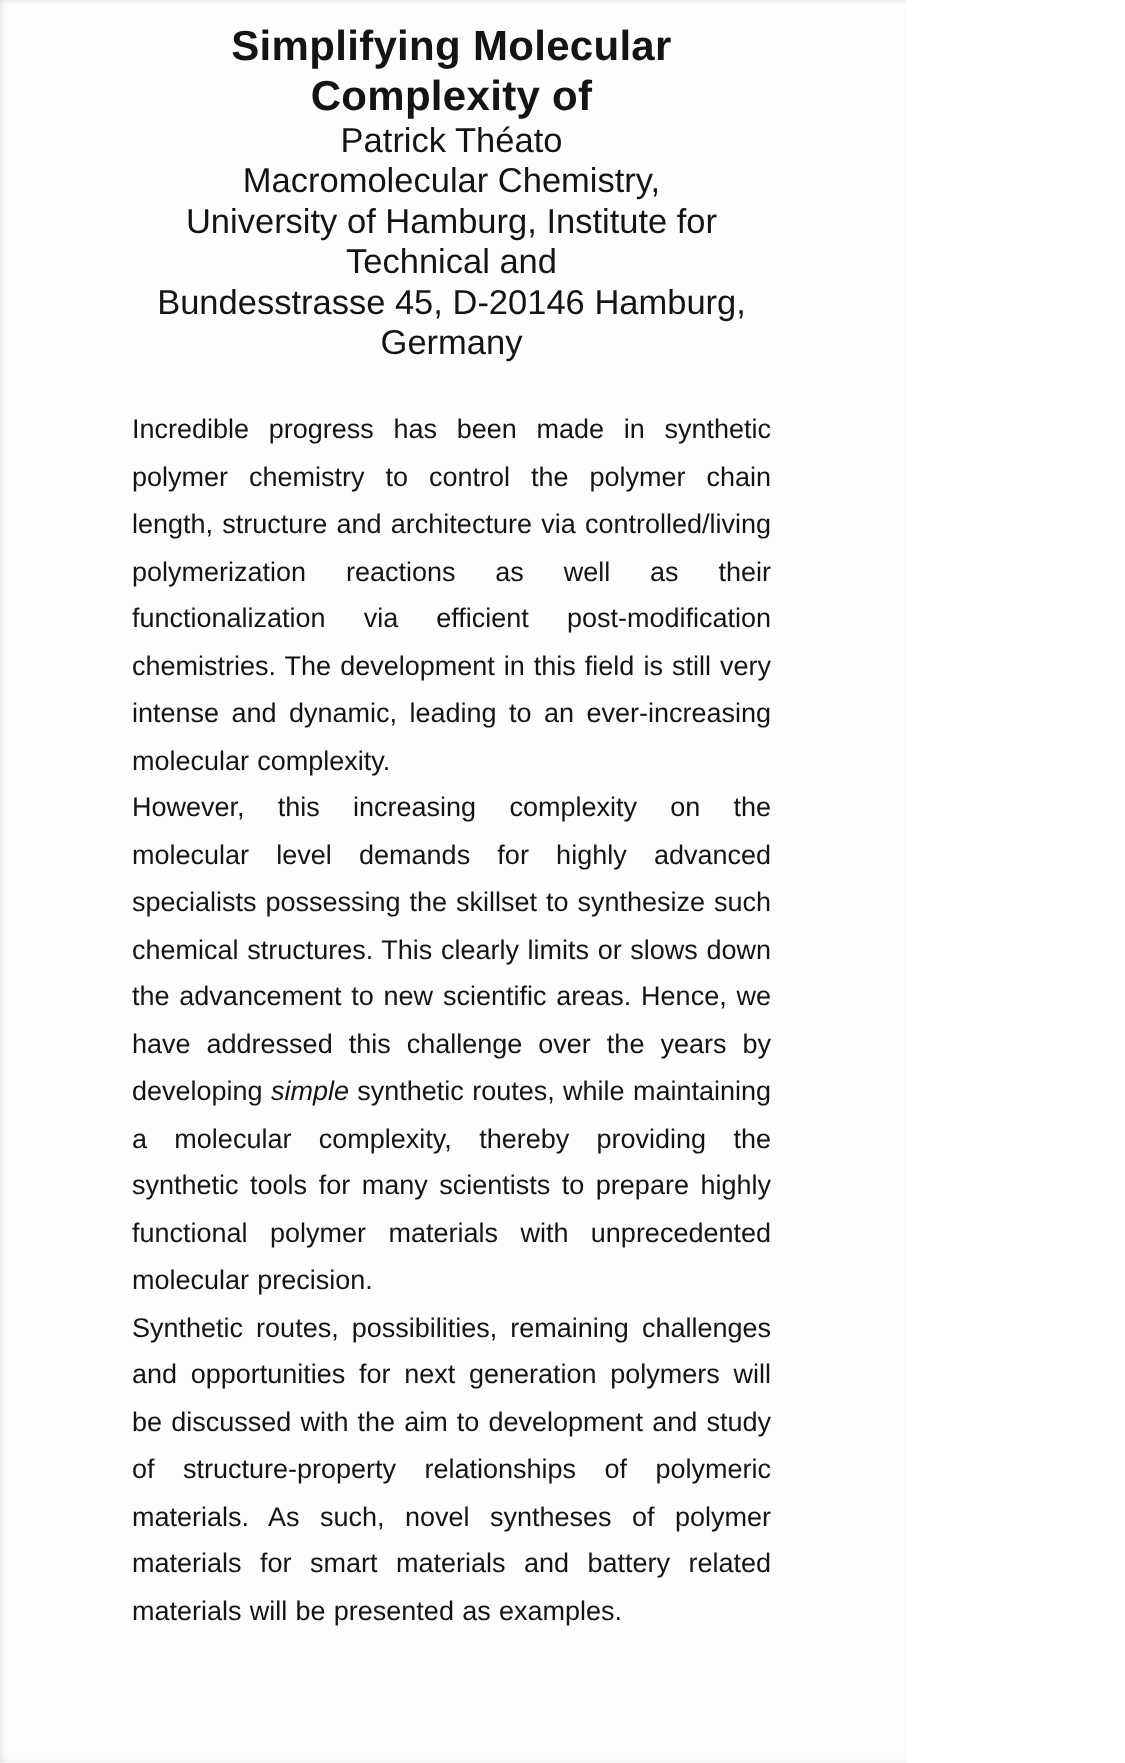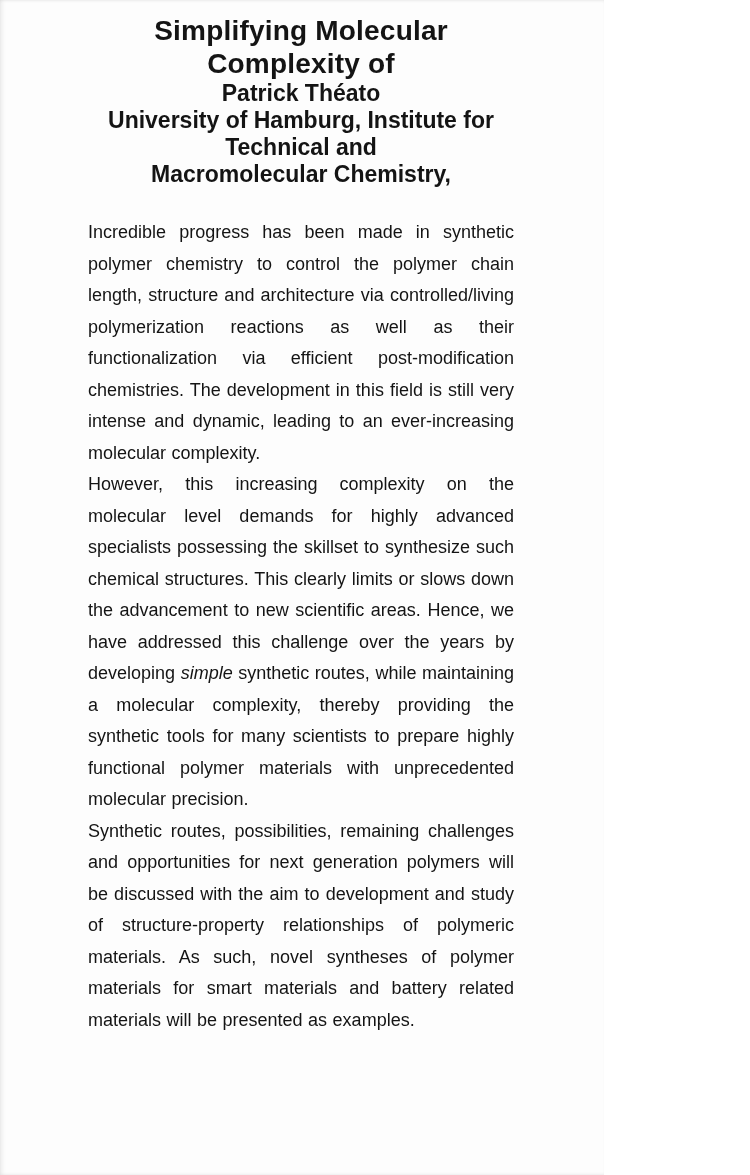--- a/index.html
+++ b/index.html
@@ -26,21 +26,21 @@
     margin: 0;
     font-size: 28px;
     font-weight: 700;
     line-height: 33px;
     letter-spacing: 0.2px;
   }
   .title-line { display: block; }
   .hline {
     font-size: 23px;
     line-height: 27px;
-    font-weight: 700;
+    font-weight: 400;
   }
   .email-line { font-style: italic; }
   .doc-body {
     margin-top: 29px;
     font-size: 18px;
     line-height: 31.5px;
     text-align: justify;
     word-spacing: 0.5px;
   }
   .doc-body p { margin: 0; padding: 0; }
@@ -49,22 +49,23 @@
 </head>
 <body>
 
 <div class="page">
 
   <header class="doc-header">
     <h1 class="title">
       <span class="title-line">Simplifying Molecular Complexity of</span>
     </h1>
     <div class="hline author-line">Patrick Théato</div>
+    <div class="hline affiliation-line">Macromolecular Chemistry,</div>
     <div class="hline affiliation-line">University of Hamburg, Institute for Technical and</div>
-    <div class="hline affiliation-line">Macromolecular Chemistry,</div>
+    <div class="hline address-line">Bundesstrasse 45, D-20146 Hamburg, Germany</div>
   </header>
 
   <main class="doc-body">
     <p>Incredible progress has been made in synthetic polymer chemistry to control the polymer chain length, structure and architecture via controlled/living polymerization reactions as well as their functionalization via efficient post-modification chemistries. The development in this field is still very intense and dynamic, leading to an ever-increasing molecular complexity.</p>
     <p><span>However, this increasing complexity on the molecular level demands for highly advanced specialists possessing the skillset to synthesize such chemical structures. This clearly limits or slows down the advancement to new scientific areas. Hence, we have addressed this challenge over the years by developing </span><em>simple</em><span> synthetic routes, while maintaining a molecular complexity, thereby providing the synthetic tools for many scientists to prepare highly functional polymer materials with unprecedented molecular precision.</span></p>
     <p>Synthetic routes, possibilities, remaining challenges and opportunities for next generation polymers will be discussed with the aim to development and study of structure-property relationships of polymeric materials. As such, novel syntheses of polymer materials for smart materials and battery related materials will be presented as examples.</p>
   </main>
 
 </div>
 

